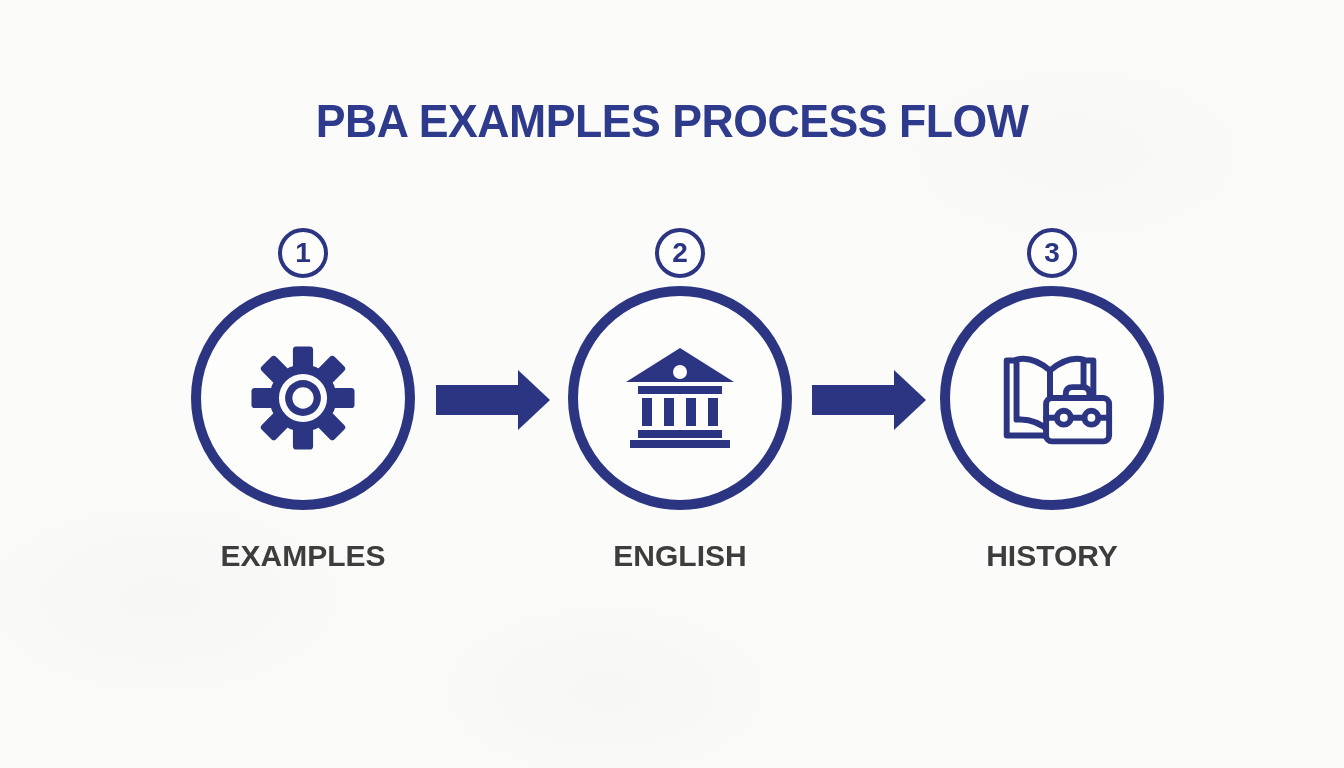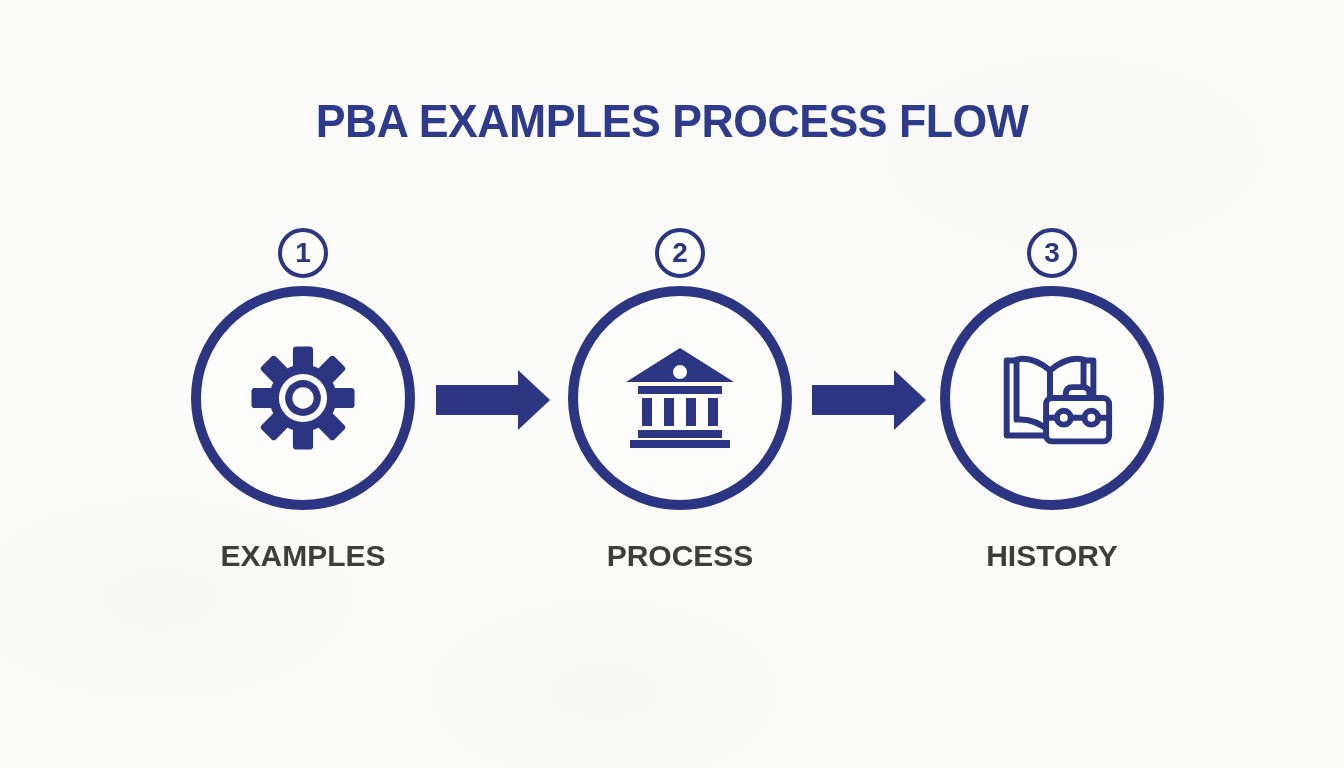--- a/index.html
+++ b/index.html
@@ -138,21 +138,21 @@
         <rect x="18" y="50" width="10" height="28"></rect>
         <rect x="40" y="50" width="10" height="28"></rect>
         <rect x="62" y="50" width="10" height="28"></rect>
         <rect x="84" y="50" width="10" height="28"></rect>
         <rect x="14" y="82" width="84" height="8"></rect>
         <rect x="6" y="92" width="100" height="8"></rect>
       </g>
       <circle cx="56" cy="24" r="7" class="icon-hole"></circle>
     </svg>
   </div>
-  <div class="step-label">PROCESS</div>
+  <div class="step-label">ENGLISH</div>
 </div>
 
 <svg class="arrow arrow-2" width="114" height="60" viewBox="0 0 114 60">
   <rect x="0" y="15" width="84" height="30" class="icon-fill"></rect>
   <polygon points="82,0 114,30 82,60" class="icon-fill"></polygon>
 </svg>
 
 <div class="step step-3">
   <div class="badge">
     <span class="badge-number">3</span>

